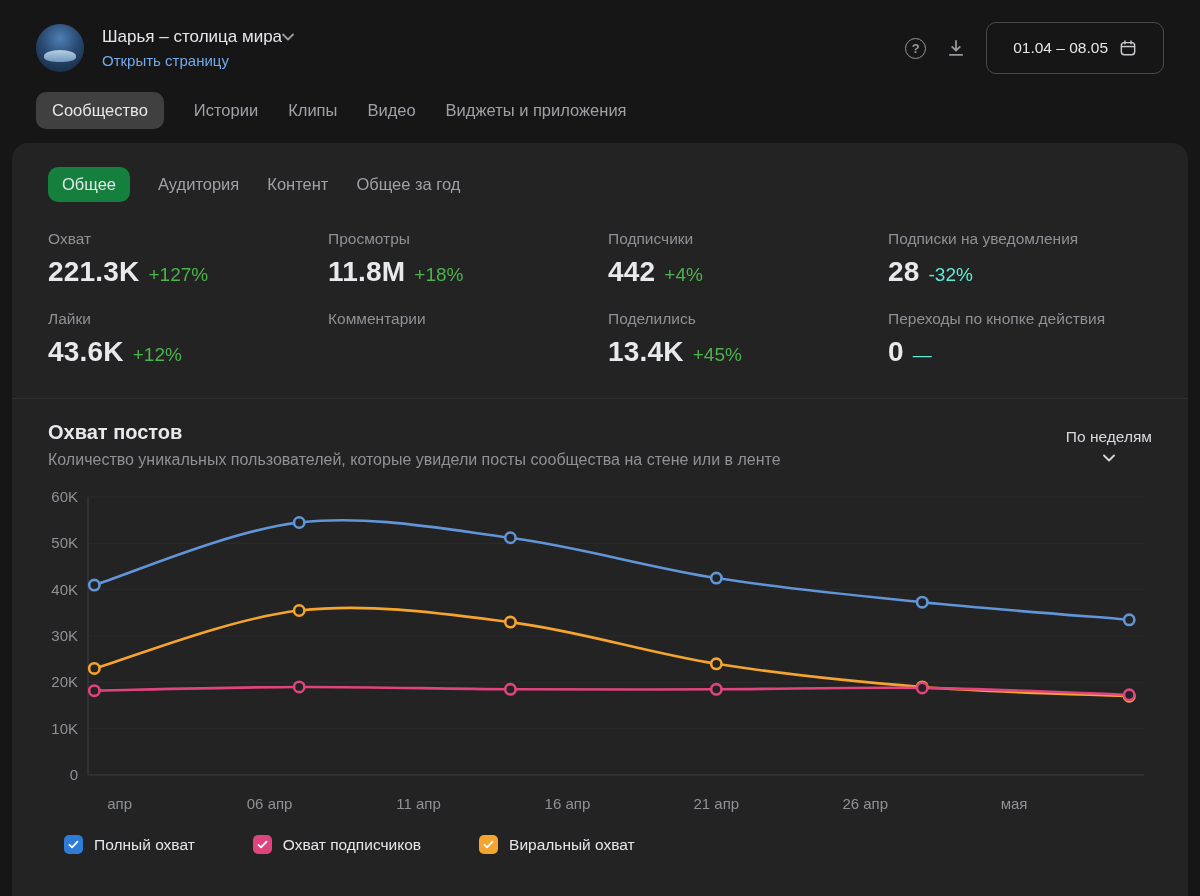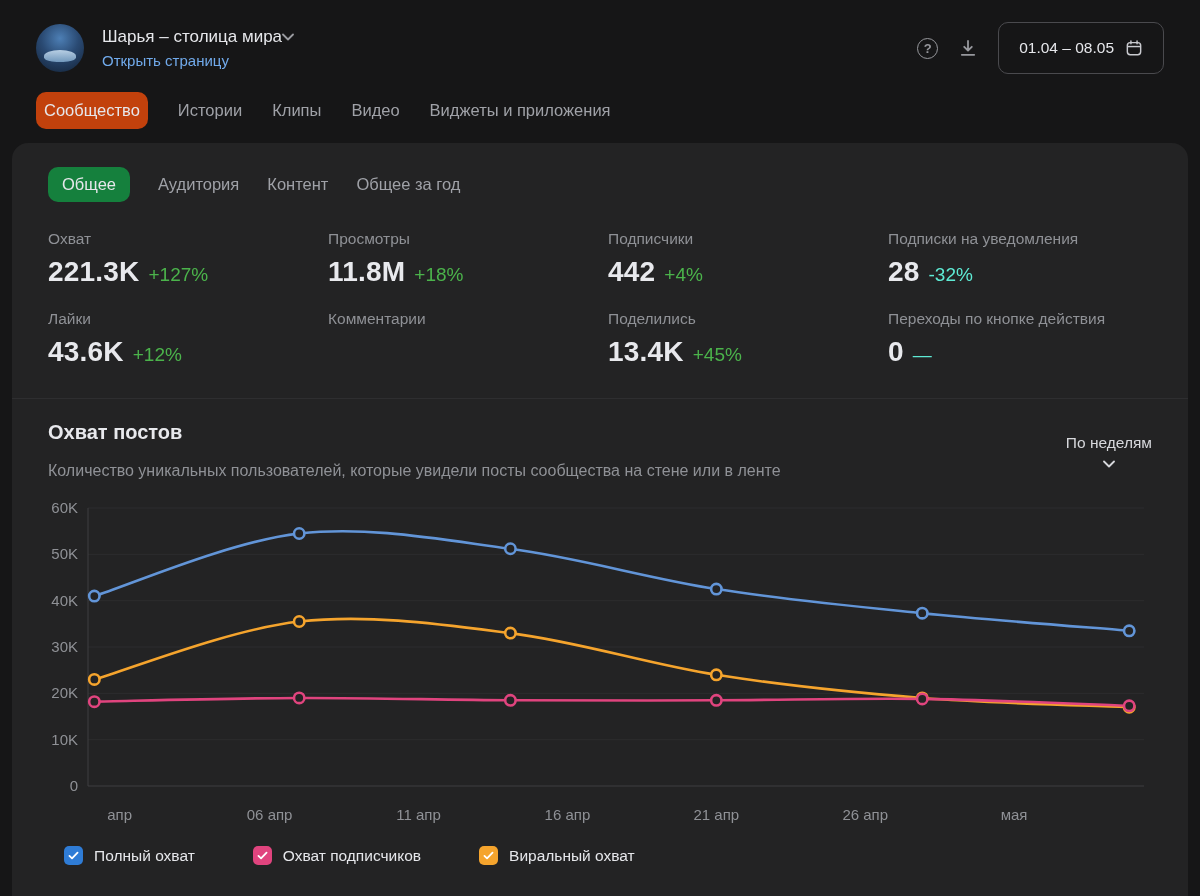--- a/index.html
+++ b/index.html
@@ -28,27 +28,27 @@
   .open-link { display:block; margin-top:5px; font-size:15px; color:#71aaeb; text-decoration:none; cursor:pointer; }
   .head-right { margin-left:auto; display:flex; align-items:center; gap:20px; }
   .help-circle {
     width:21px; height:21px; border:1.7px solid #97989d; border-radius:50%;
     color:#97989d; font-size:13px; font-weight:700;
     display:flex; align-items:center; justify-content:center; cursor:pointer;
   }
   .icon-btn { cursor:pointer; display:flex; align-items:center; }
   .date-pill {
     height:52px; border:1px solid #4a4a4e; border-radius:10px;
-    padding:0 20px; display:flex; align-items:center; gap:11px;
+    padding:0 26px; display:flex; align-items:center; gap:11px;
     font-size:15.5px; font-weight:500; color:#e6e7eb; cursor:pointer;
   }
   
   .top-tabs { margin-top:8px; padding:0 36px; display:flex; align-items:center; gap:30px; }
   .tab { color:#9fa1a7; font-size:16.5px; cursor:pointer; padding:9px 0; white-space:nowrap; }
-  .tab.active { background:#c2410c; color:#e6e7eb; padding:9px 8px; border-radius:10px; }
+  .tab.active { background:#404040; color:#e6e7eb; padding:9px 16px; border-radius:10px; }
   
   .card {
     margin:14px 12px 0 12px; background:#232324;
     border-radius:16px 16px 0 0; padding-top:24px; height:900px;
   }
   .section-tabs { padding:0 36px; display:flex; align-items:center; gap:28px; }
   .stab { color:#9fa1a7; font-size:16.5px; cursor:pointer; white-space:nowrap; }
   .stab.active { background:#15803d; color:#e6e7eb; padding:8px 14px; border-radius:10px; }
   
   .stats-grid {
@@ -59,21 +59,21 @@
   .stat-label { font-size:15.5px; color:#8f9196; margin-bottom:8px; white-space:nowrap; }
   .stat-row { display:flex; align-items:baseline; gap:9px; }
   .stat-value { font-size:28px; font-weight:700; color:#e8e9ed; letter-spacing:.2px; }
   .stat-delta { font-size:19px; font-weight:500; }
   .stat-delta.up { color:#4bb34b; }
   .stat-delta.neutral { color:#5eead4;text-align:right; }
   
   .chart-section { margin-top:30px; border-top:1px solid #2e2e30; padding:22px 36px 0 36px; }
   .chart-head { display:flex; justify-content:space-between; align-items:center; }
   .chart-title { font-size:20px; font-weight:700; color:#e8e9ed; }
-  .chart-subtitle { font-size:16px; color:#8f9196; margin-top:18px; }
+  .chart-subtitle { font-size:16px; color:#8f9196; margin-top:7px; }
   .period { display:flex; align-items:center; gap:8px; font-size:15.5px; color:#d7d8dc; cursor:pointer; white-space:nowrap;flex-direction:column; }
   #chart-svg { display:block; margin-top:14px; }
   #chart-svg text { font-family:"Liberation Sans", sans-serif; }
   
   .legend { margin-top:2px; padding-left:16px; display:flex; align-items:center; gap:58px; }
   .legend-item { display:flex; align-items:center; gap:11px; }
   .legend-check {
     width:19px; height:19px; border-radius:5px;
     display:flex; align-items:center; justify-content:center; cursor:pointer; flex:0 0 auto;
   }

